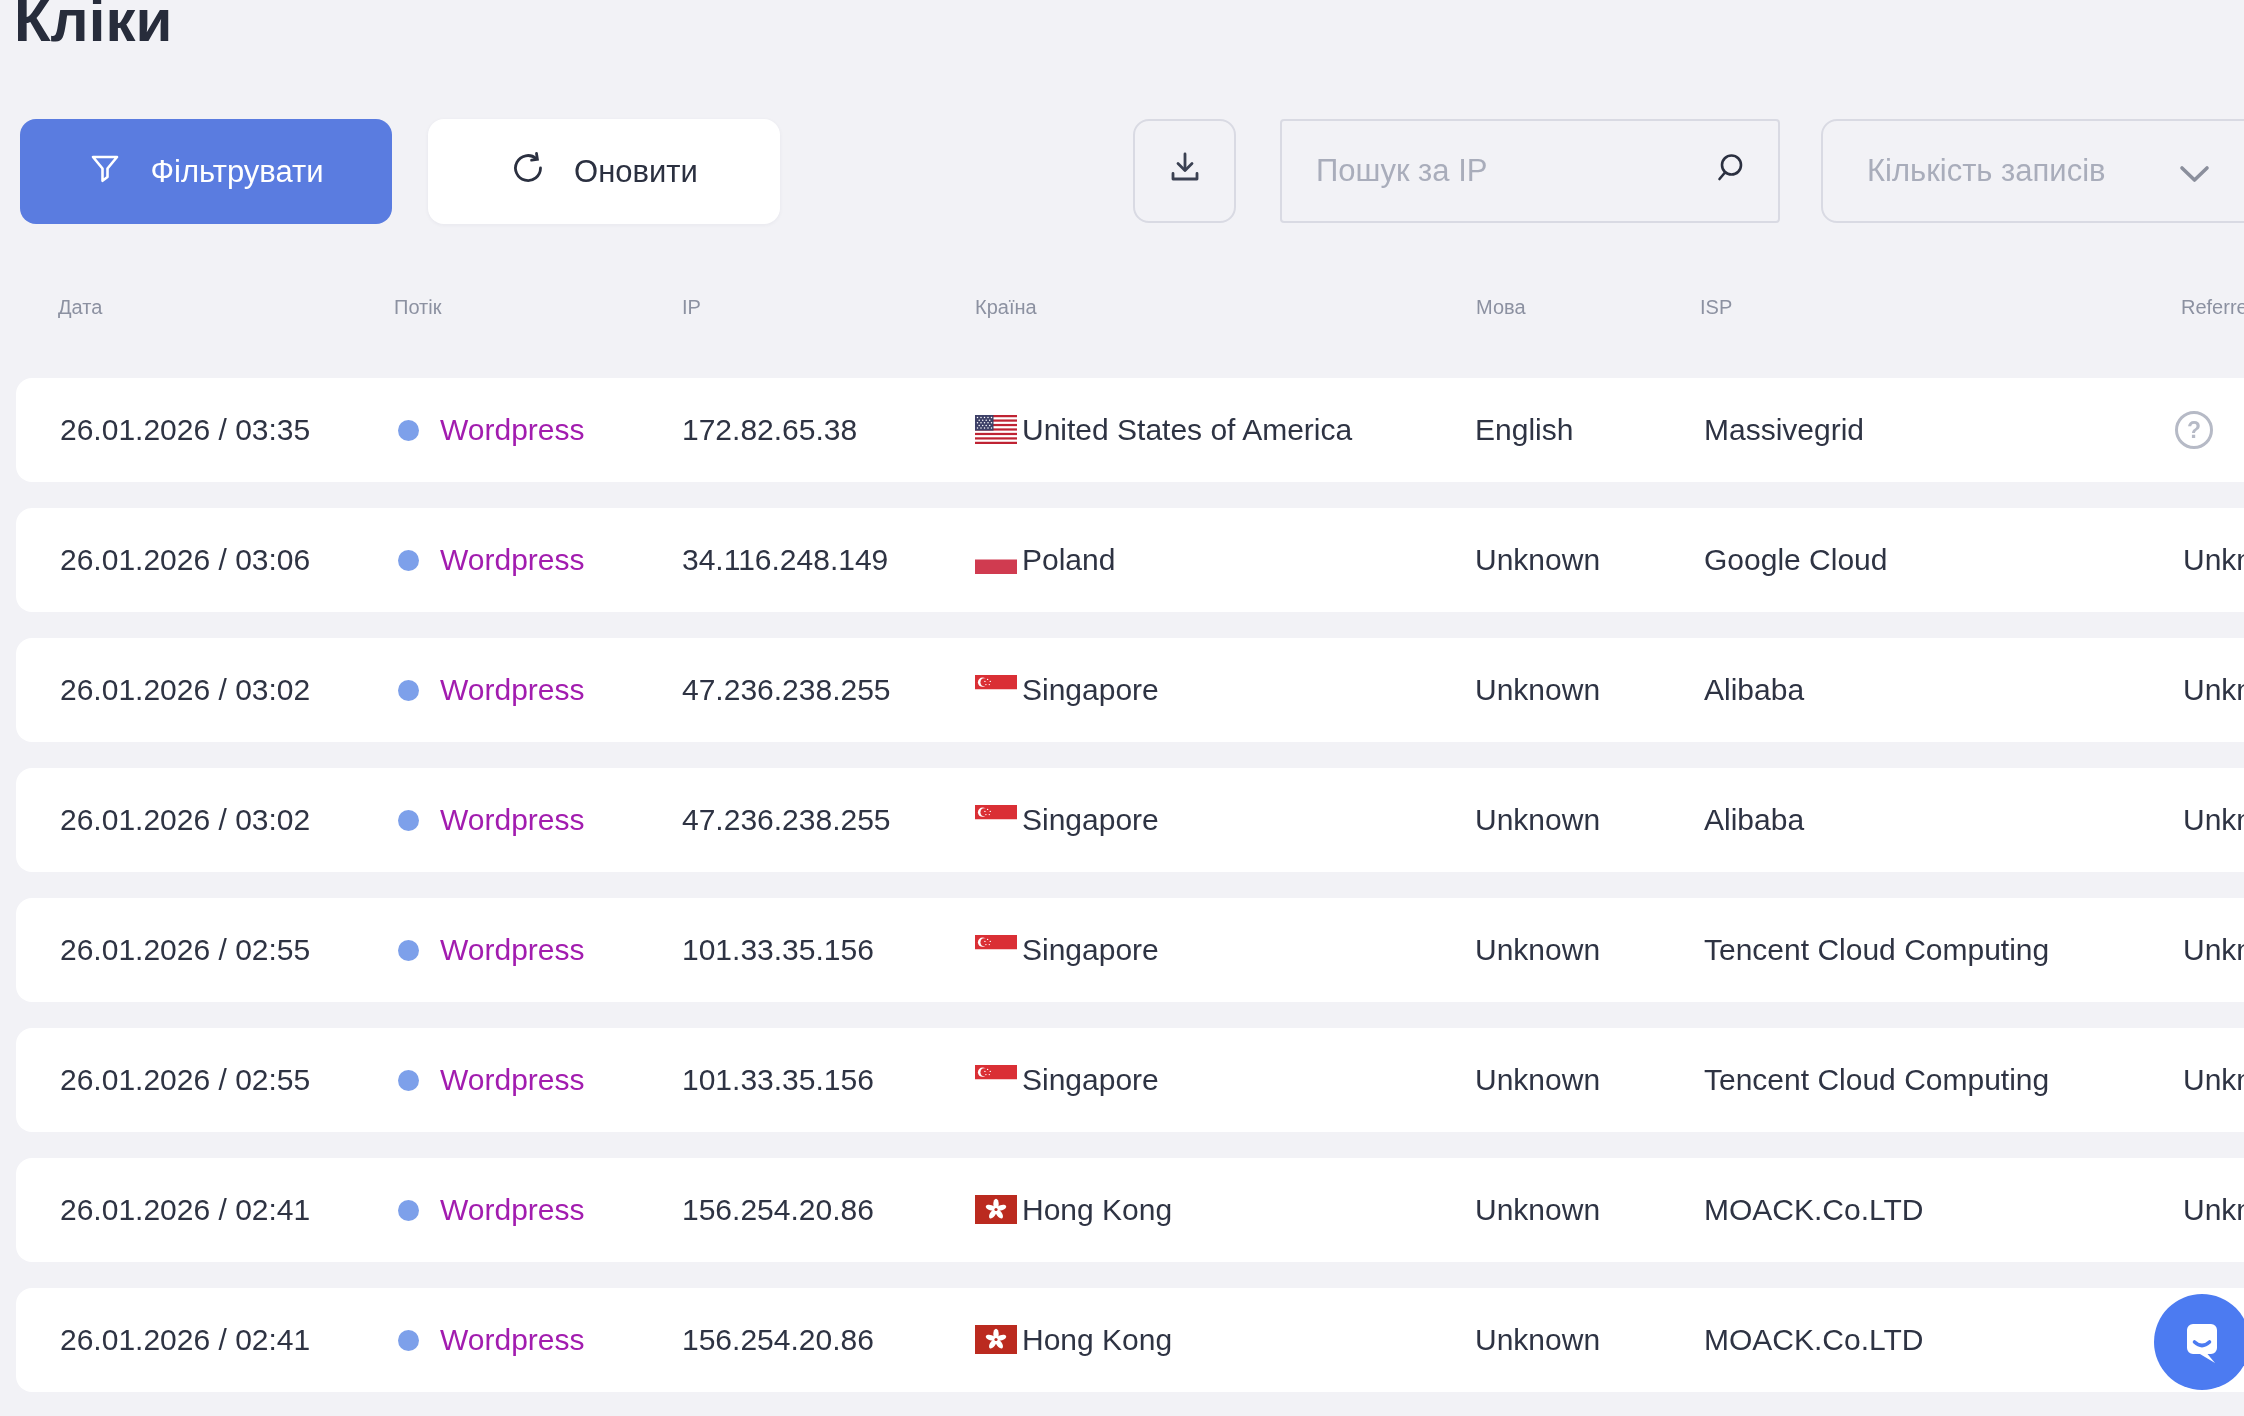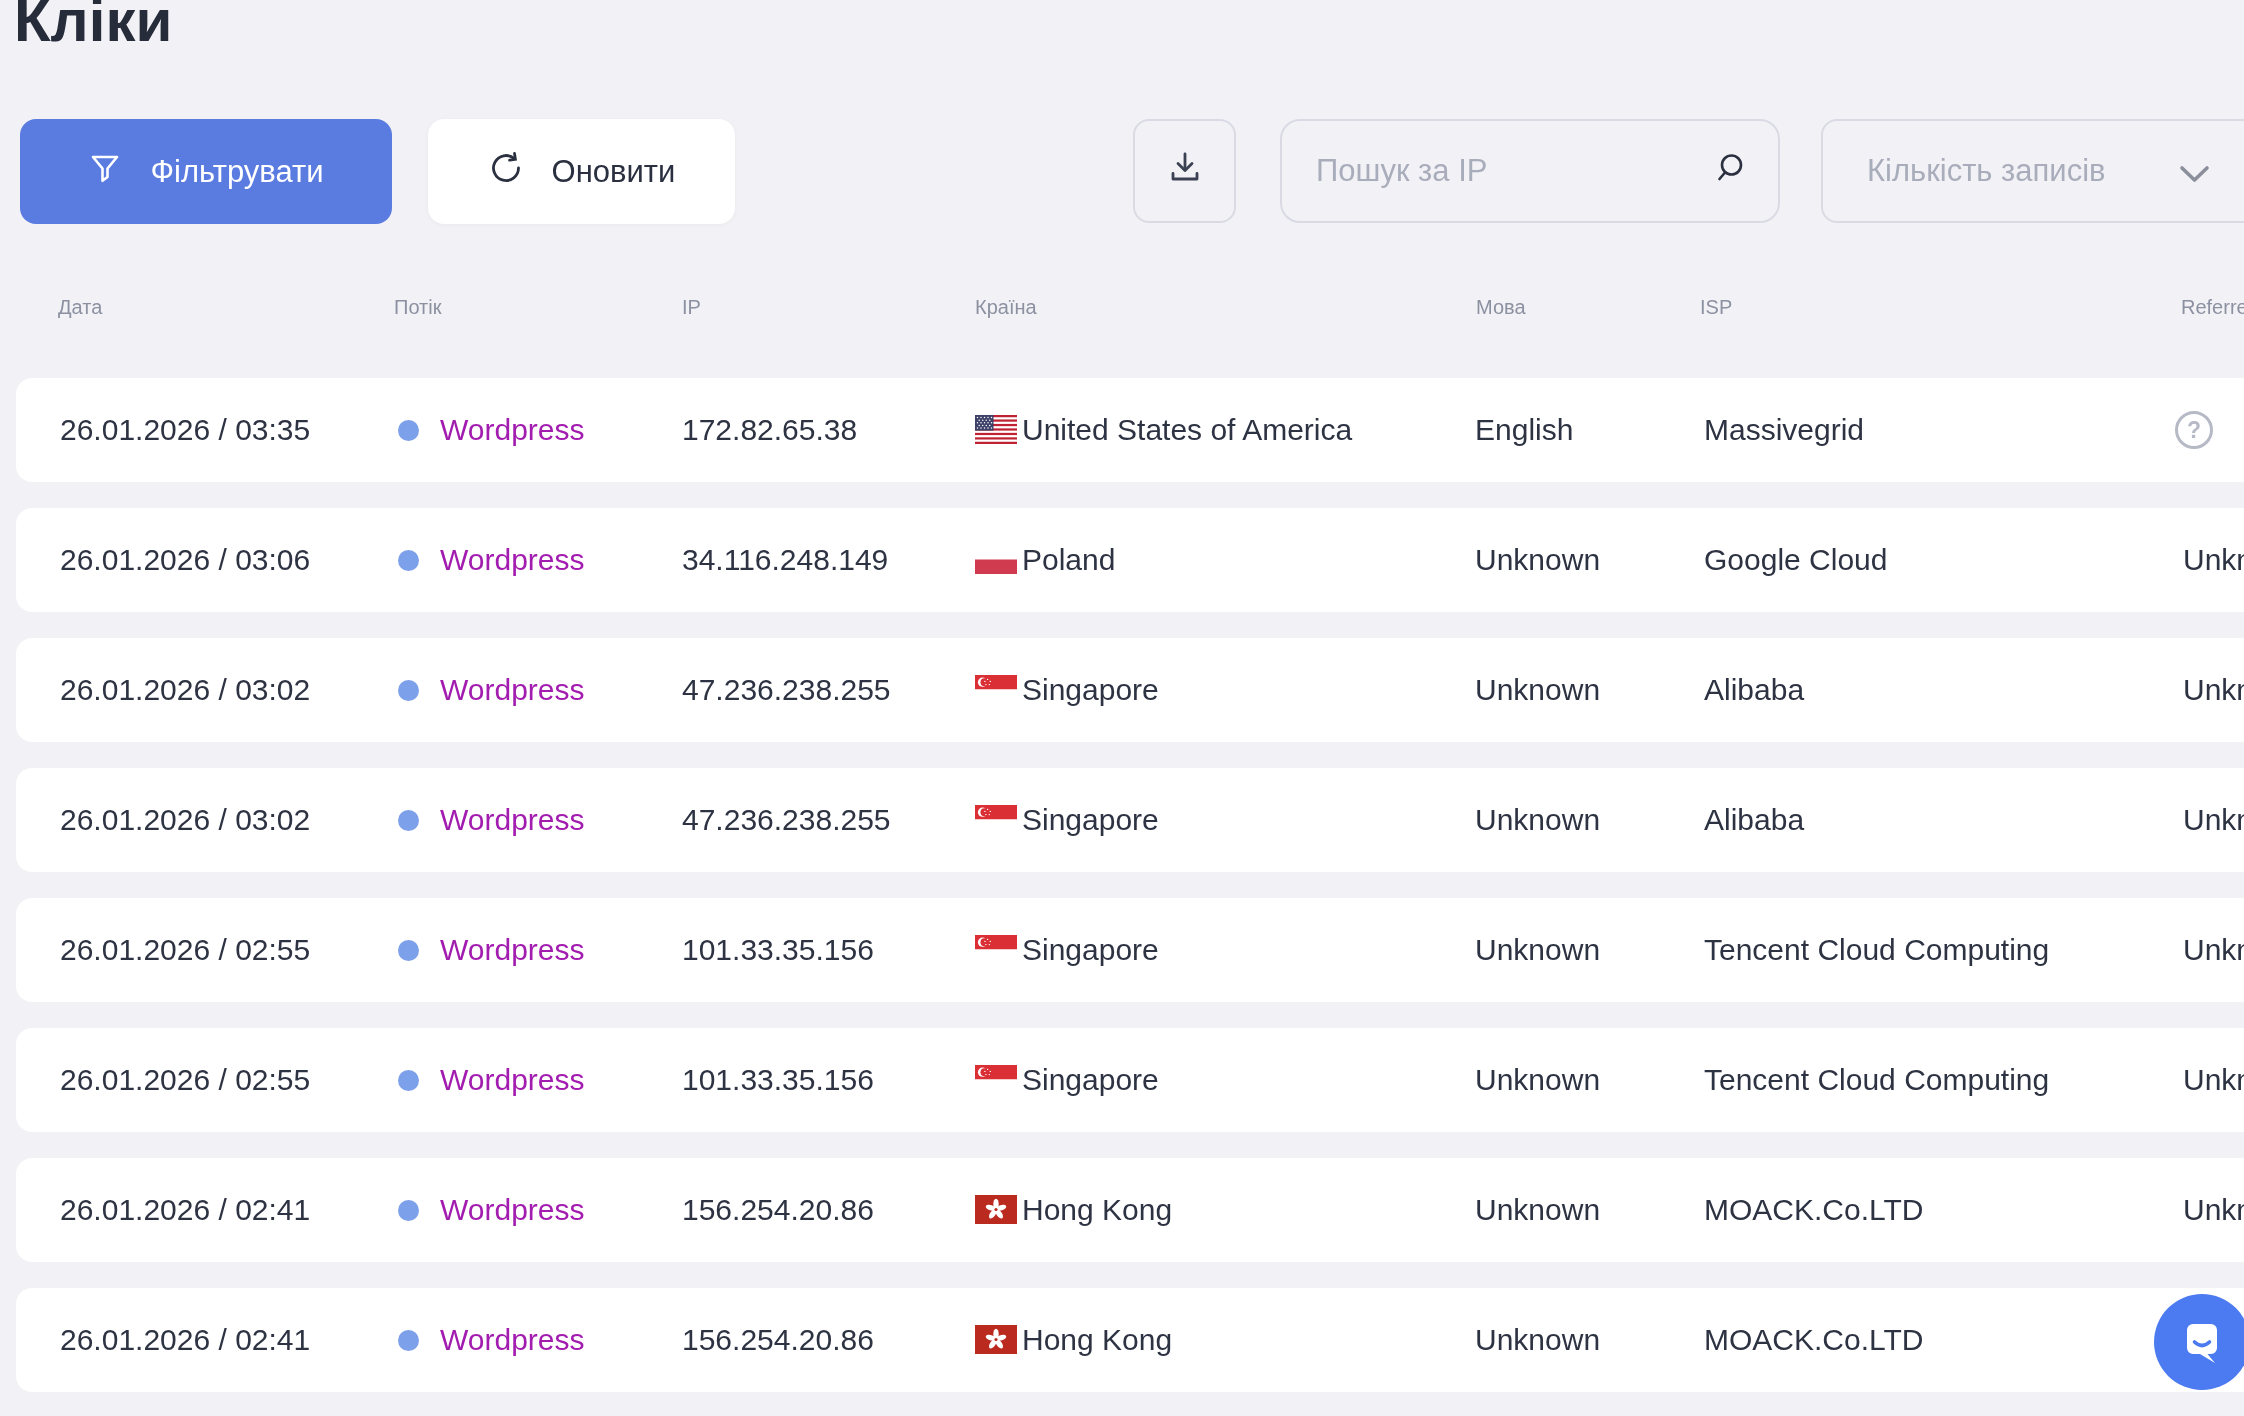--- a/index.html
+++ b/index.html
@@ -8,24 +8,24 @@
     background:#f2f2f6;color:#2e3343;
     font-family:"Liberation Sans", sans-serif;
   }
   
   .title{position:absolute;left:14px;top:-14px;margin:0;font-size:60px;font-weight:700;color:#272c3b;}
   
   .btn{position:absolute;display:flex;align-items:center;justify-content:center;gap:28px;
        height:105px;border:none;border-radius:16px;font-size:31px;cursor:pointer;
        font-family:inherit;box-sizing:border-box;}
   .btn-filter{left:20px;top:119px;width:372px;background:#5a7ce0;color:#ffffff;}
-  .btn-refresh{left:428px;top:119px;width:307px;background:#ffffff;color:#2b3040;box-shadow:0 1px 4px rgba(40,45,80,.05);}
+  .btn-refresh{left:428px;top:119px;width:352px;background:#ffffff;color:#2b3040;box-shadow:0 1px 4px rgba(40,45,80,.05);}
   .btn-download{left:1133px;top:119px;width:103px;height:104px;background:transparent;border:2px solid #d9dae3;border-radius:16px;}
   .searchbox{position:absolute;left:1280px;top:119px;width:500px;height:104px;border:2px solid #d9dae3;
-             border-radius:20px;box-sizing:border-box;display:flex;align-items:center;}
+             border-radius:4px;box-sizing:border-box;display:flex;align-items:center;}
   .searchbox input{flex:1;min-width:0;border:none;background:transparent;outline:none;
                    font-size:31px;color:#2e3343;padding:0 0 0 34px;font-family:inherit;}
   .searchbox input::placeholder{color:#a9adbb;}
   .searchbox .mag{margin-right:28px;flex:0 0 auto;}
   .selectbox{position:absolute;left:1821px;top:119px;width:478px;height:104px;border:2px solid #d9dae3;
              border-radius:16px;box-sizing:border-box;display:flex;align-items:center;cursor:pointer;}
   .sel-label{font-size:31px;color:#a9adbb;padding-left:44px;white-space:nowrap;}
   .selectbox .chev{position:absolute;left:356px;top:44px;}
   
   .th{position:absolute;top:296px;font-size:20px;color:#8c91a1;white-space:nowrap;}

